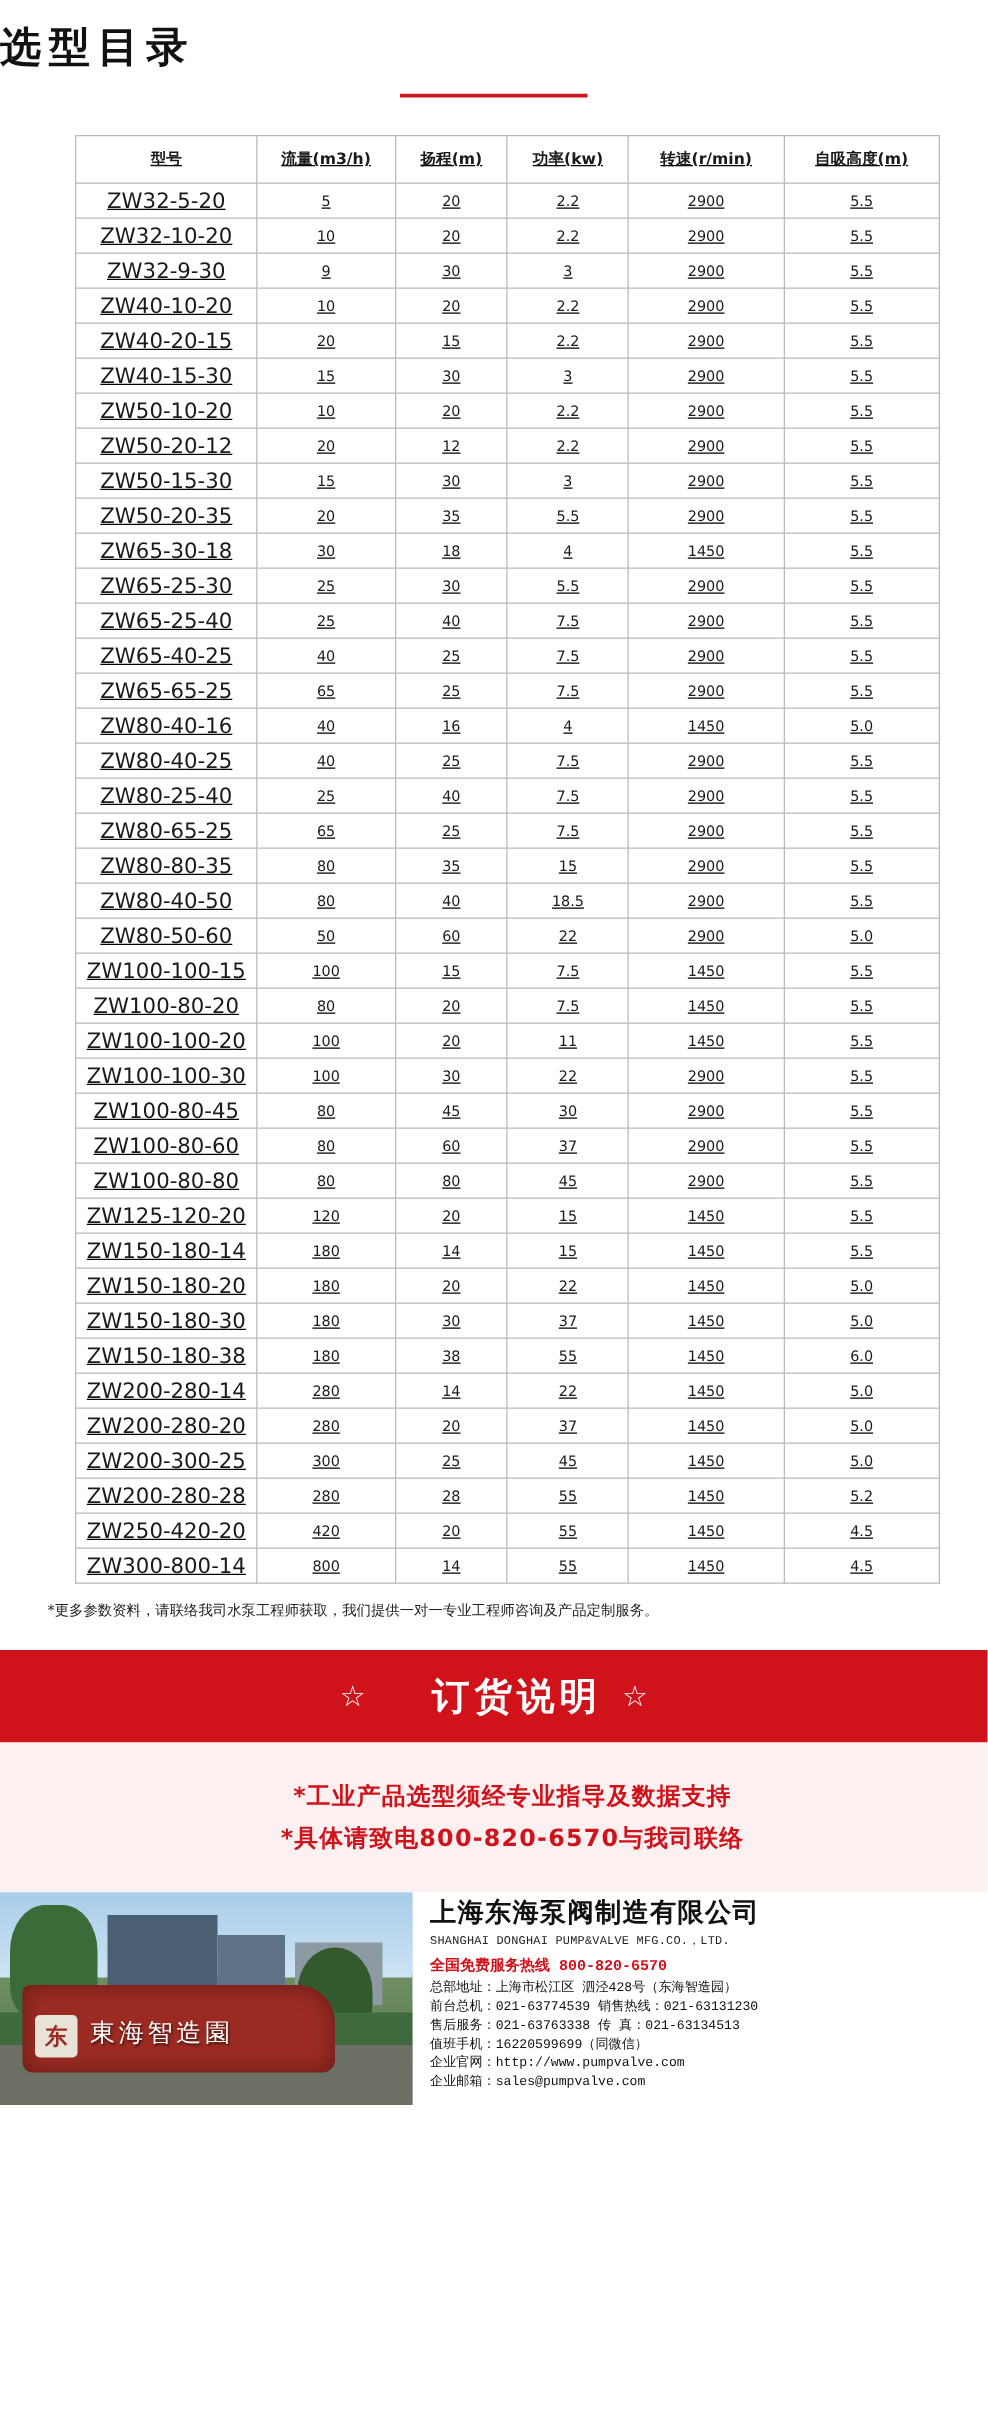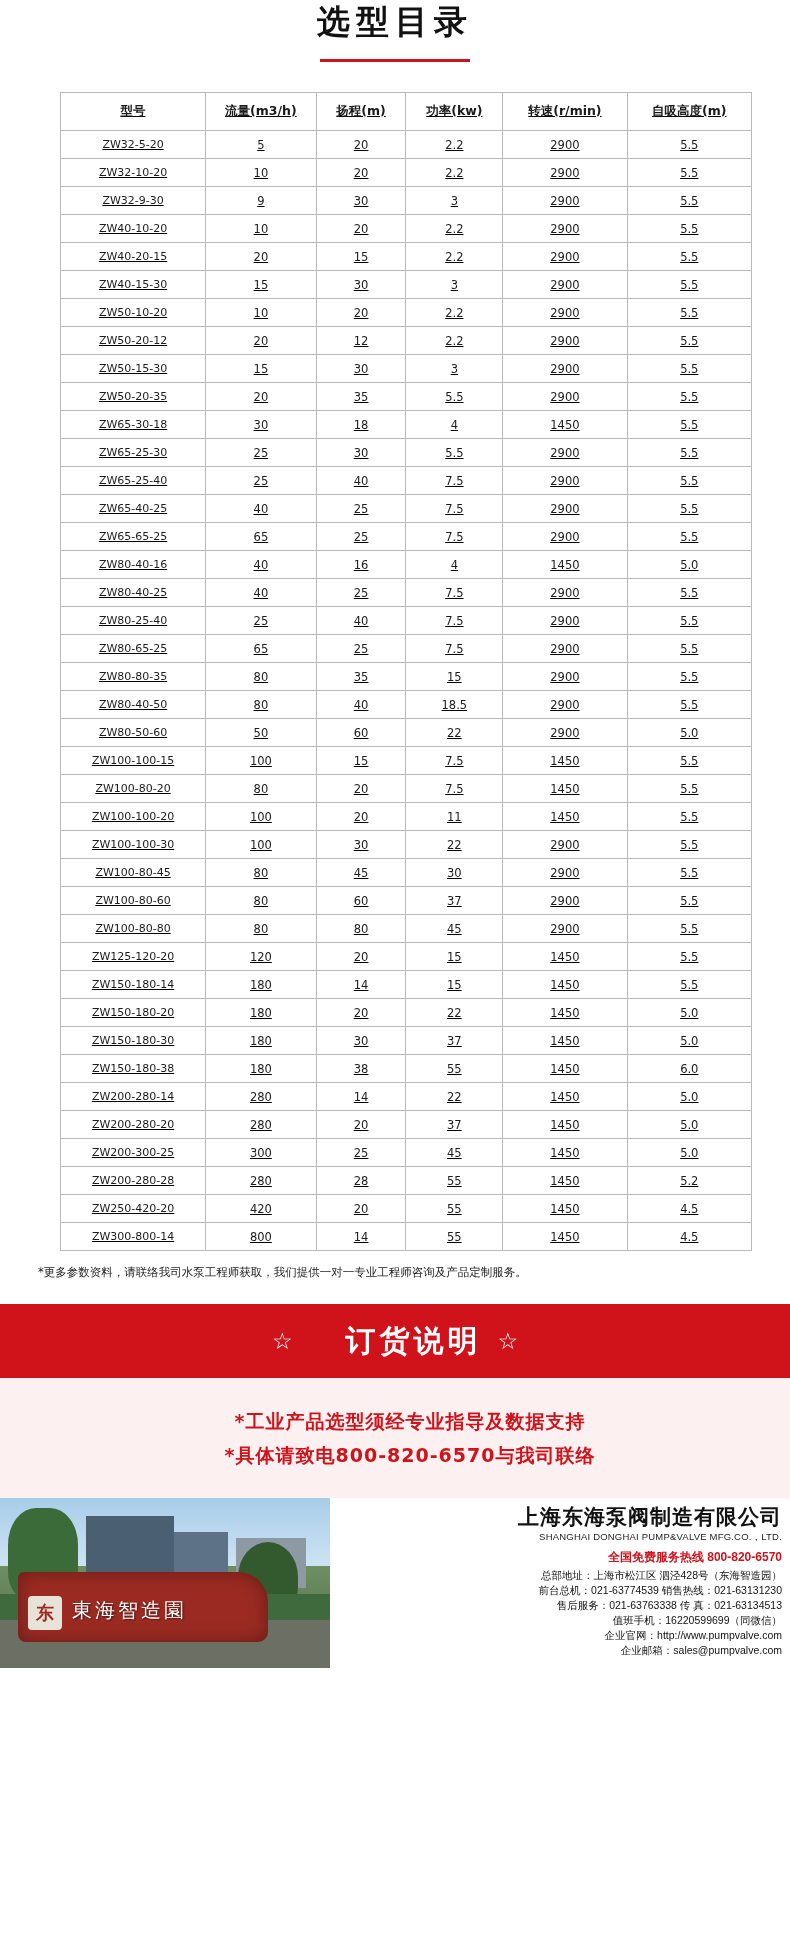--- a/index.html
+++ b/index.html
@@ -6,21 +6,21 @@
   html, body { margin: 0; padding: 0; }
   body {
     width: 790px;
     background: #ffffff;
     font-family: "Liberation Sans", sans-serif;
     color: #000;
   }
   .page { width: 790px; position: relative; }
 
   
-  .title-block { text-align: center; }
+  .title-block { padding-top: 16px; text-align: left; }
   .title-text {
     font-size: 33px;
     font-weight: bold;
     letter-spacing: 6px;
     color: #111;
     font-family: "DejaVu Sans", sans-serif;
   }
   .title-rule {
     width: 150px;
     height: 3px;
@@ -42,21 +42,21 @@
     height: 28px;
     padding: 0 2px;
     color: #1a1a1a;
     white-space: nowrap;
   }
   table.spec th {
     font-weight: bold;
     font-size: 12.5px;
     height: 38px;
   }
-  table.spec td.model { font-size: 11px; }
+  table.spec td.model { font-size: 17px; }
   table.spec col.c0 { width: 21%; }
   table.spec col.c1 { width: 16%; }
   table.spec col.c2 { width: 13%; }
   table.spec col.c3 { width: 14%; }
   table.spec col.c4 { width: 18%; }
   table.spec col.c5 { width: 18%; }
 
   .note {
     padding: 14px 38px 0 38px;
     font-size: 11.5px;
@@ -140,23 +140,22 @@
     position:absolute; left:28px; bottom:38px; width:34px; height:34px;
     background:#e8e3d8; border-radius:4px;
     display:flex; align-items:center; justify-content:center;
     color:#9b2b22; font-size:18px; font-weight:bold;
     font-family:"DejaVu Sans", sans-serif;
   }
 
   .footer-info {
     flex: 1;
     padding: 6px 8px 4px 14px;
-    font-family: Liberation Sans, sans-serif;
+    font-family: Liberation Mono, monospace;
     color: #111;
-    text-align: right;
   }
   .fi-cn {
     font-size: 21px;
     font-weight: bold;
     letter-spacing: 1px;
     line-height: 26px;
   }
   .fi-en {
     font-size: 9.5px;
     letter-spacing: .2px;

